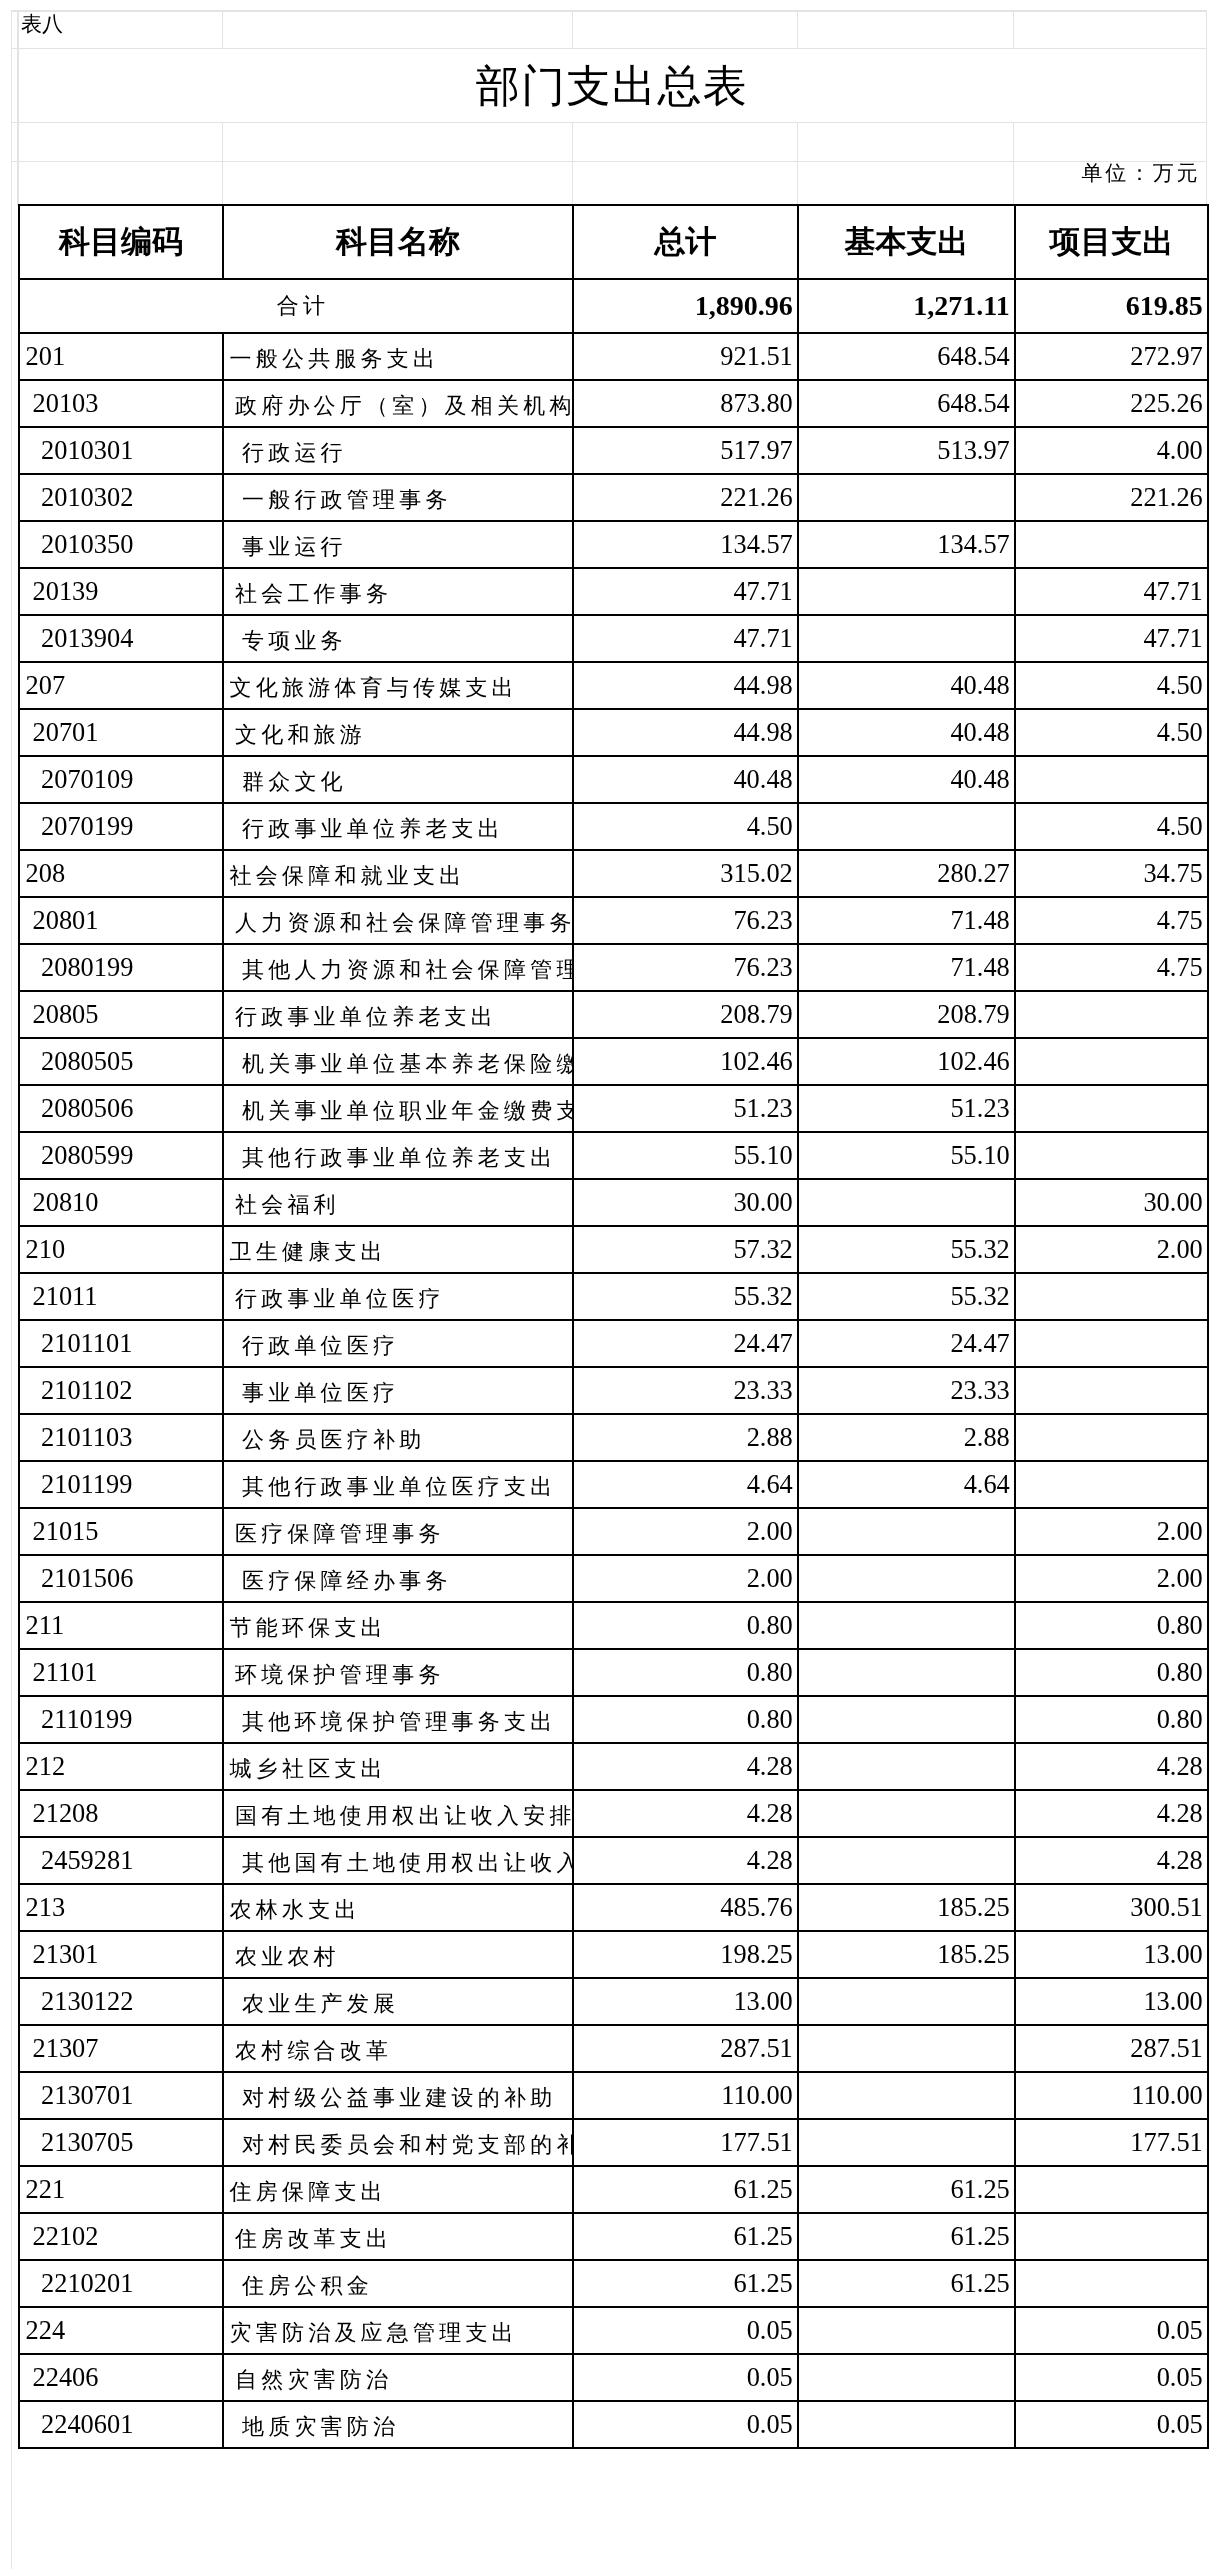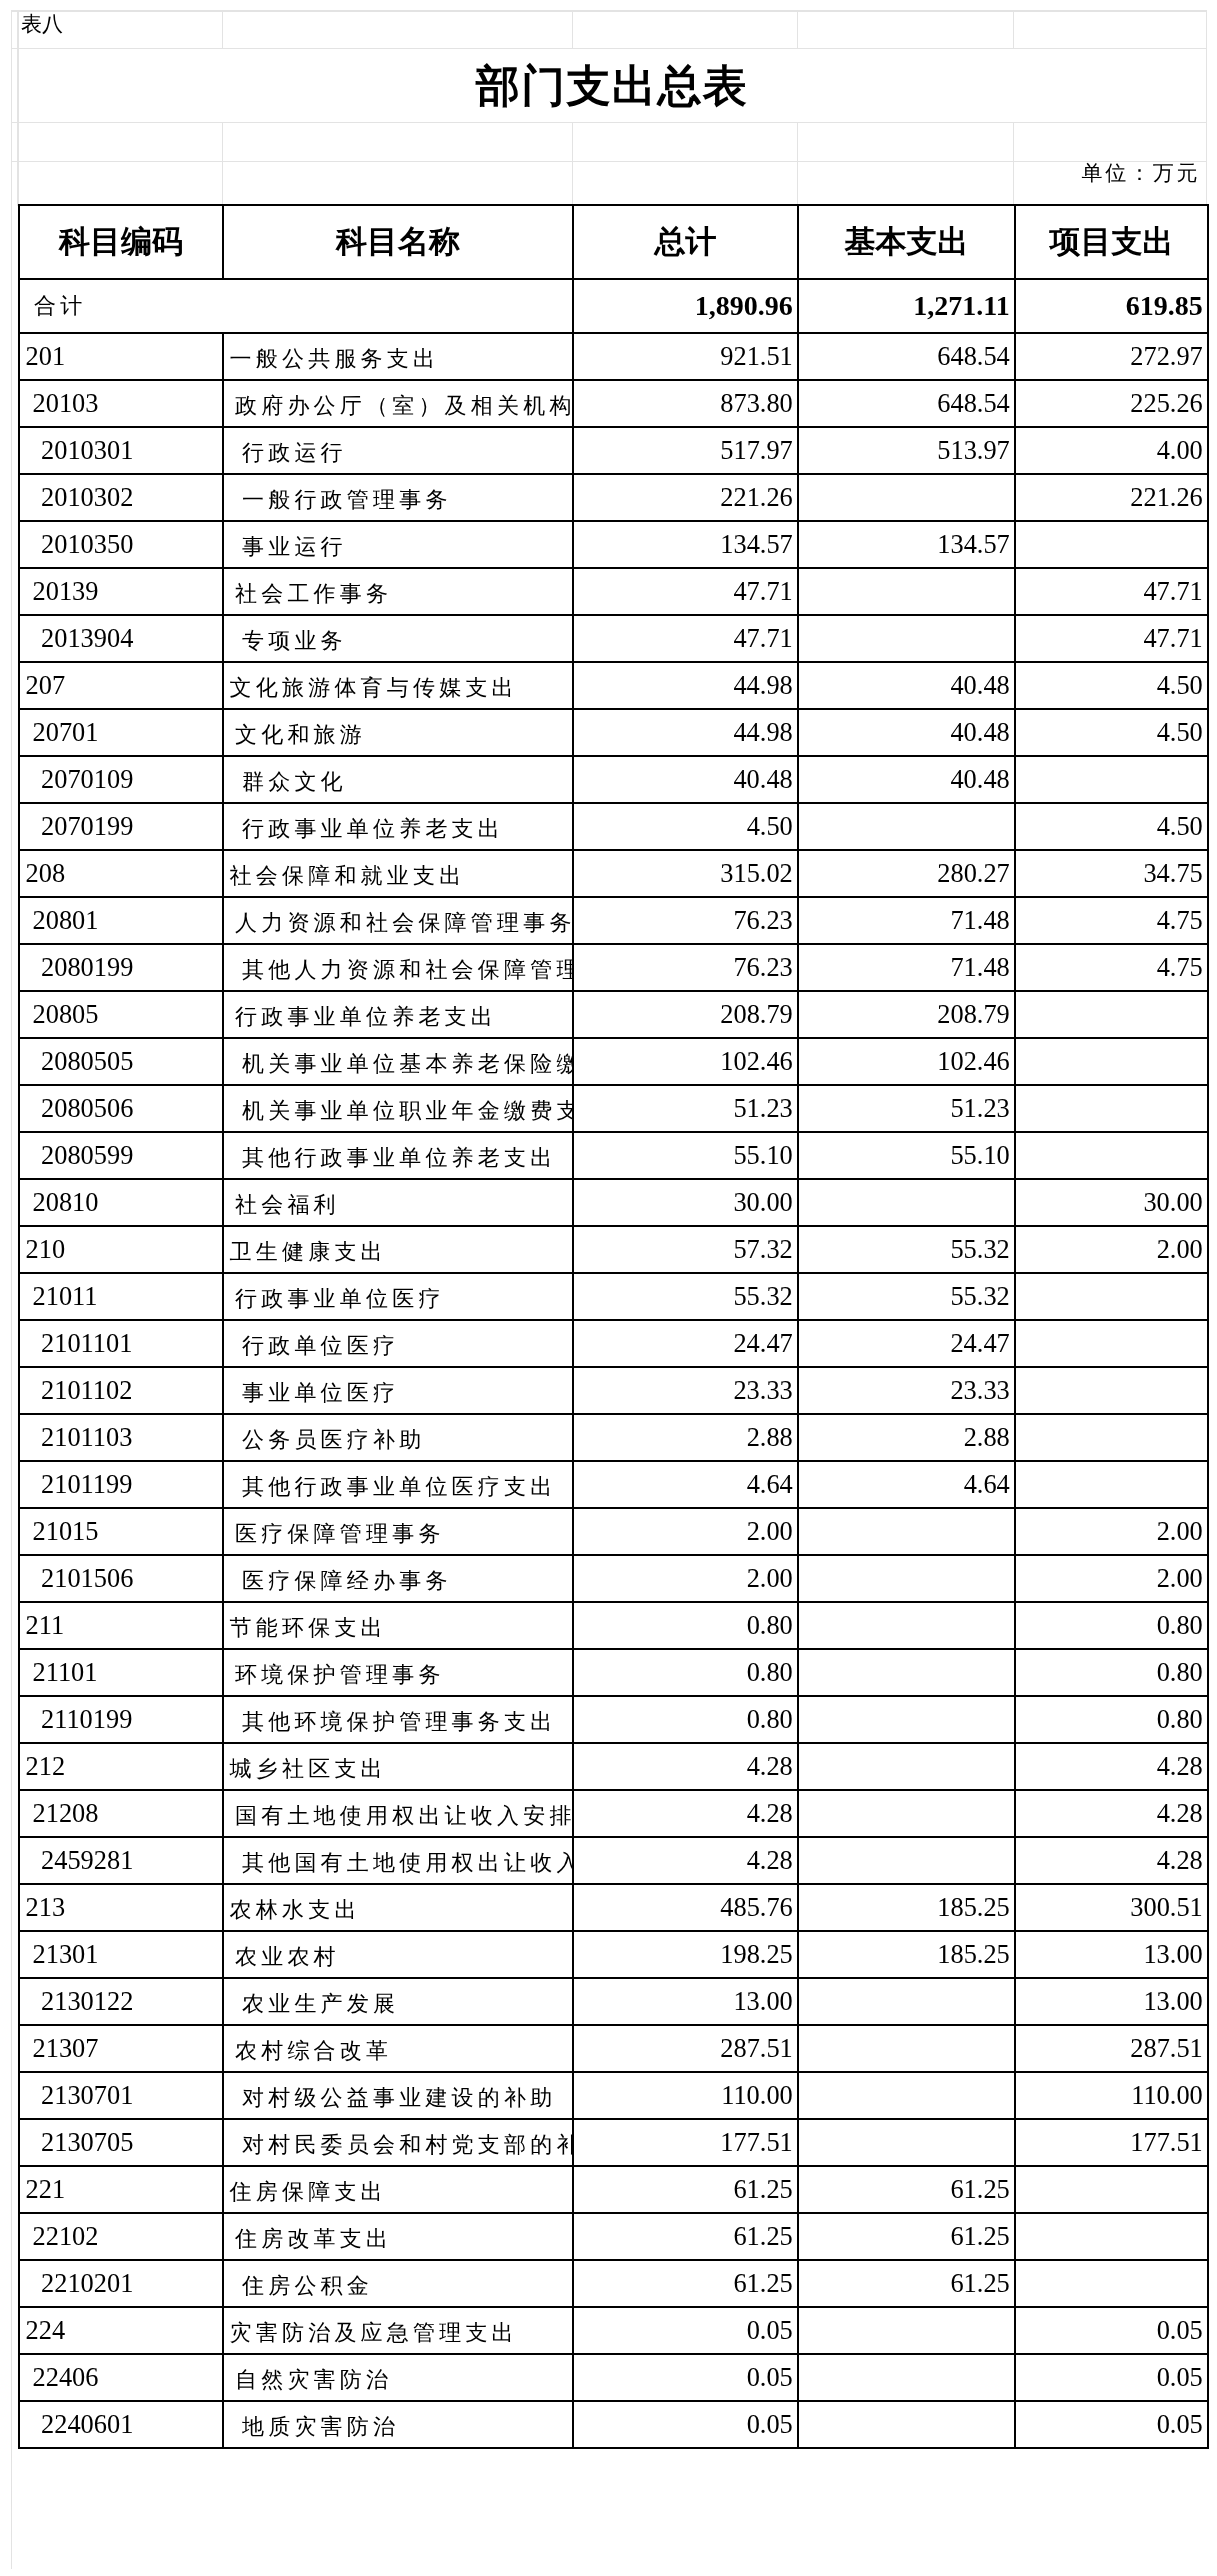--- a/index.html
+++ b/index.html
@@ -3,35 +3,35 @@
 <meta charset="utf-8">
 <style>
   html, body { margin: 0; padding: 0; background: #ffffff; }
   body { width: 1218px; height: 2576px; position: relative; overflow: hidden;
          font-family: "Liberation Serif", "DejaVu Serif", serif; color: #000; }
   .sheet { position: absolute; left: 11px; top: 11px; width: 1196px; height: 2558px; }
   .gridline-v { position: absolute; top: 0; width: 1.4px; background: #e3e3e3; }
   .gridline-h { position: absolute; left: 0; height: 1.4px; background: #e3e3e3; }
   .cell-abs { position: absolute; box-sizing: border-box; display: flex; align-items: center; }
   .table-note { font-size: 21px; }
-  .title { font-size: 44px; font-weight: bold; justify-content: center; letter-spacing: 1.4px; }
+  .title { font-size: 44px; font-weight: normal; justify-content: center; letter-spacing: 1.4px; }
   .unit { font-size: 21px; justify-content: flex-end; padding-right: 5.6px; letter-spacing: 2.8px; }
   table.main { position: absolute; left: 18px; top: 204px; border-collapse: collapse; table-layout: fixed; width: 1189px; }
   table.main td, table.main th { border: 2.1px solid #000; box-sizing: border-box; padding: 0; overflow: hidden; white-space: nowrap; }
   table.main th { height: 74px; font-family: "DejaVu Sans", "Liberation Sans", sans-serif; font-size: 31px; font-weight: bold; text-align: center; }
   tr.total-row td { height: 54px; }
   tr.data-row td { height: 47px; }
   td.code { font-size: 26.4px; padding-left: 5.6px !important; text-align: left; vertical-align: middle; }
   td.code.l2 { padding-left: 12.5px !important; }
   td.code.l3 { padding-left: 21px !important; }
   td.name { font-size: 22px; letter-spacing: 4.2px; text-align: left; vertical-align: top; padding-top: 9.7px !important; padding-left: 5.6px !important; }
   td.name.l2 { padding-left: 11px !important; }
   td.name.l3 { padding-left: 18px !important; }
   td.num { font-size: 26.4px; text-align: right; padding-right: 4.2px !important; vertical-align: middle; }
-  tr.total-row td.total-label { font-size: 22px; letter-spacing: 4.2px; padding-left: 14px !important; }
+  tr.total-row td.total-label { font-size: 22px; text-align: center; letter-spacing: 4.2px; padding-left: 14px !important; }
   tr.total-row td.num { font-weight: bold; font-size: 28px; }
 </style>
 </head>
 <body>
 
 <div class="sheet">
   <div class="gridline-v" style="left:0;height:2558px;"></div>
   <div class="gridline-v" style="left:6.3px;height:195px;"></div>
 </div>
 

